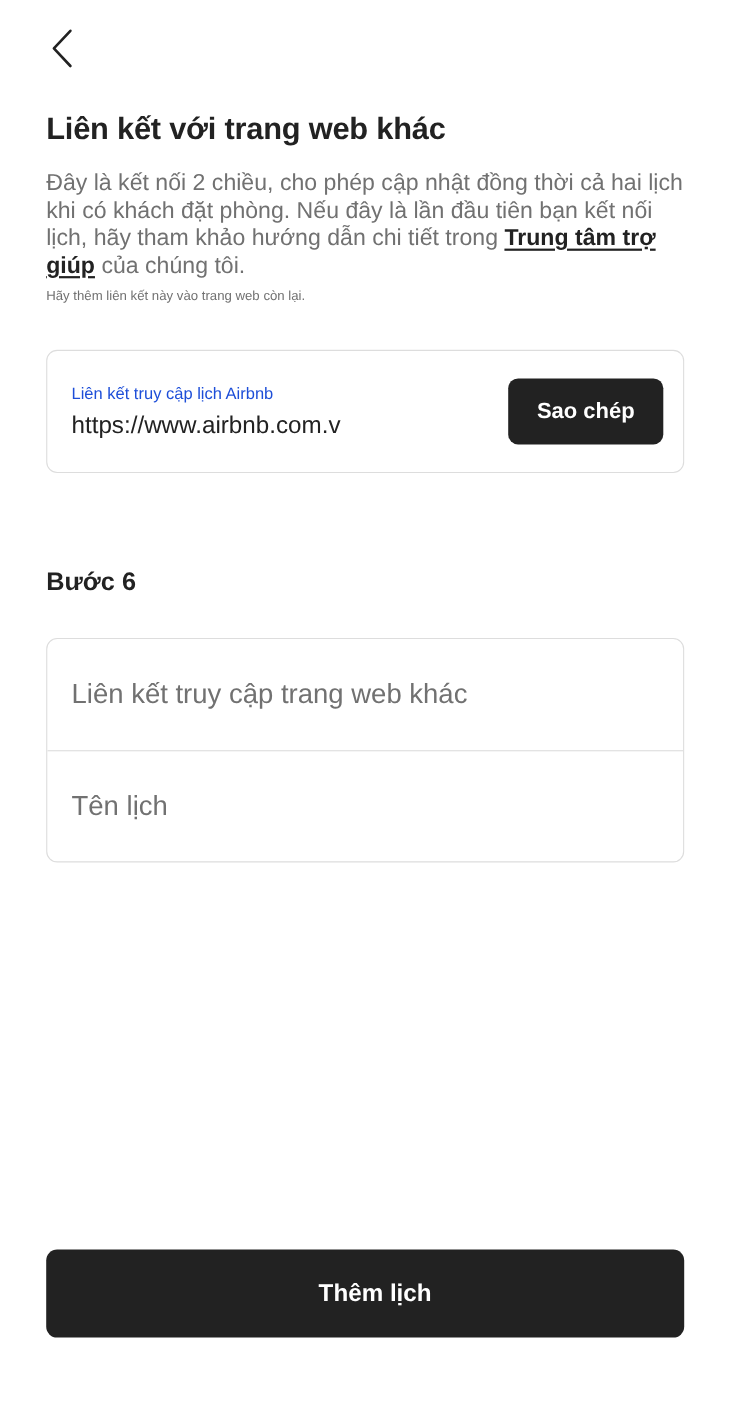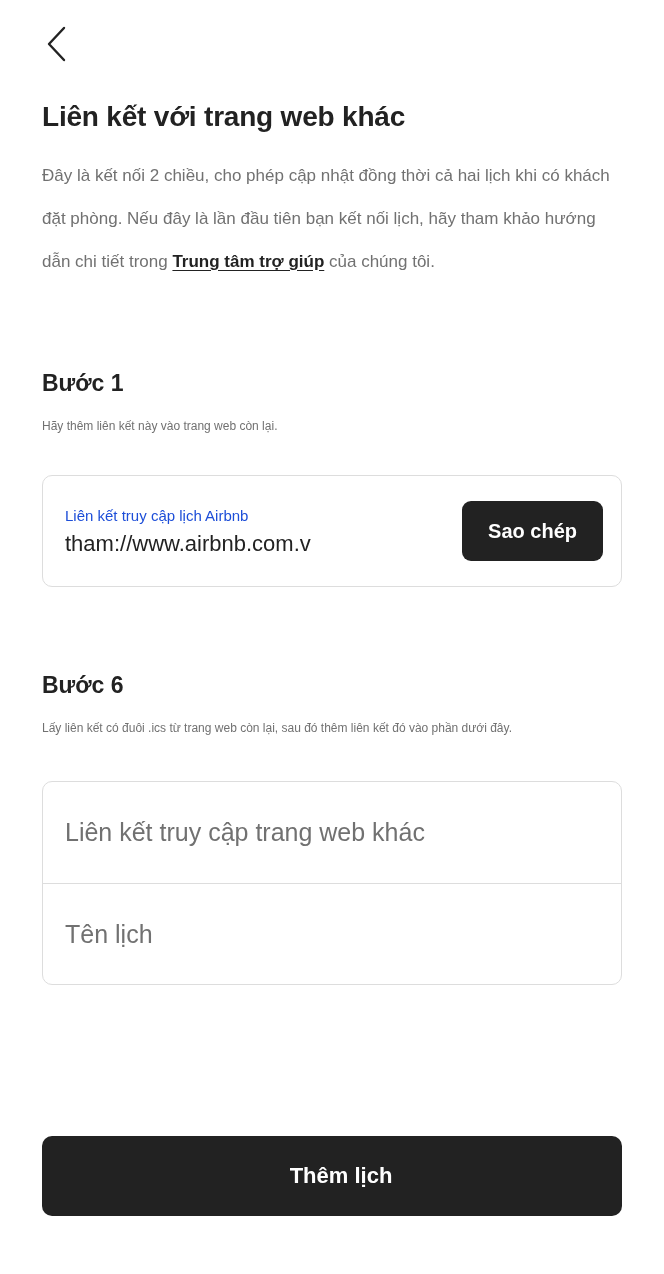--- a/index.html
+++ b/index.html
@@ -44,22 +44,22 @@
   h1.title {
     font-size: 28px;
     line-height: 34px;
     font-weight: 700;
     color: #222222;
     letter-spacing: -0.2px;
     margin-bottom: 20px;
   }
 
   p.intro {
-    font-size: 17px;
-    line-height: 43px;
+    font-size: 21px;
+    line-height: 25px;
     color: #717171;
     font-weight: 400;
   }
   p.intro .helplink {
     color: #222222;
     font-weight: 700;
     text-decoration: underline;
     text-underline-offset: 3px;
     cursor: pointer;
   }
@@ -186,33 +186,31 @@
       </svg>
     </span>
   </div>
 
   <div class="content">
 
     <h1 class="title">Liên kết với trang web khác</h1>
 
     <p class="intro"><span>Đây là kết nối 2 chiều, cho phép cập nhật đồng thời cả hai lịch khi có khách đặt phòng. Nếu đây là lần đầu tiên bạn kết nối lịch, hãy tham khảo hướng dẫn chi tiết trong </span><span class="helplink">Trung tâm trợ giúp</span><span> của chúng tôi.</span></p>
 
-    <h2 class="step">Bước 1</h2>
     <p class="step-desc">Hãy thêm liên kết này vào trang web còn lại.</p>
 
     <div class="copy-box">
       <div class="copy-field">
         <div class="copy-label">Liên kết truy cập lịch Airbnb</div>
-        <div class="copy-value">tham://www.airbnb.com.v</div>
+        <div class="copy-value">https://www.airbnb.com.v</div>
       </div>
       <button class="copy-btn">Sao chép</button>
     </div>
 
     <h2 class="step second">Bước 6</h2>
-    <p class="step-desc">Lấy liên kết có đuôi .ics từ trang web còn lại, sau đó thêm liên kết đó vào phần dưới đây.</p>
 
     <div class="input-group">
       <div class="input-row">
         <input type="text" value="" placeholder="Liên kết truy cập trang web khác" style="">
       </div>
       <div class="input-row">
         <input type="text" value="" placeholder="Tên lịch" style="">
       </div>
     </div>
 

